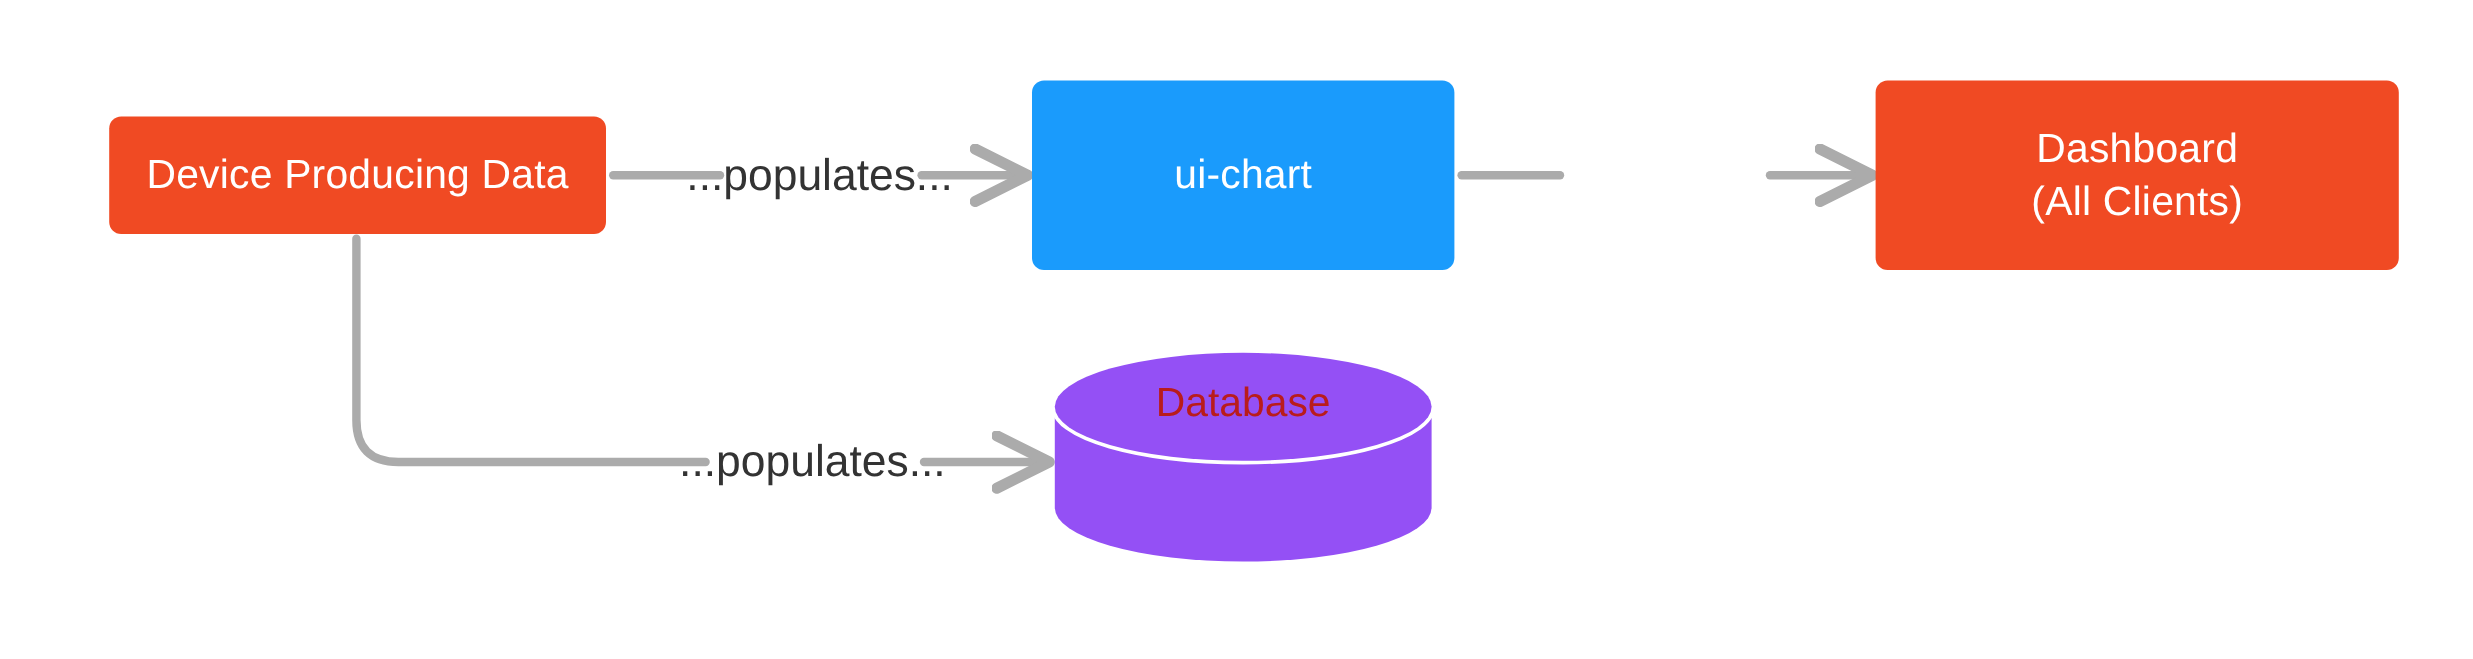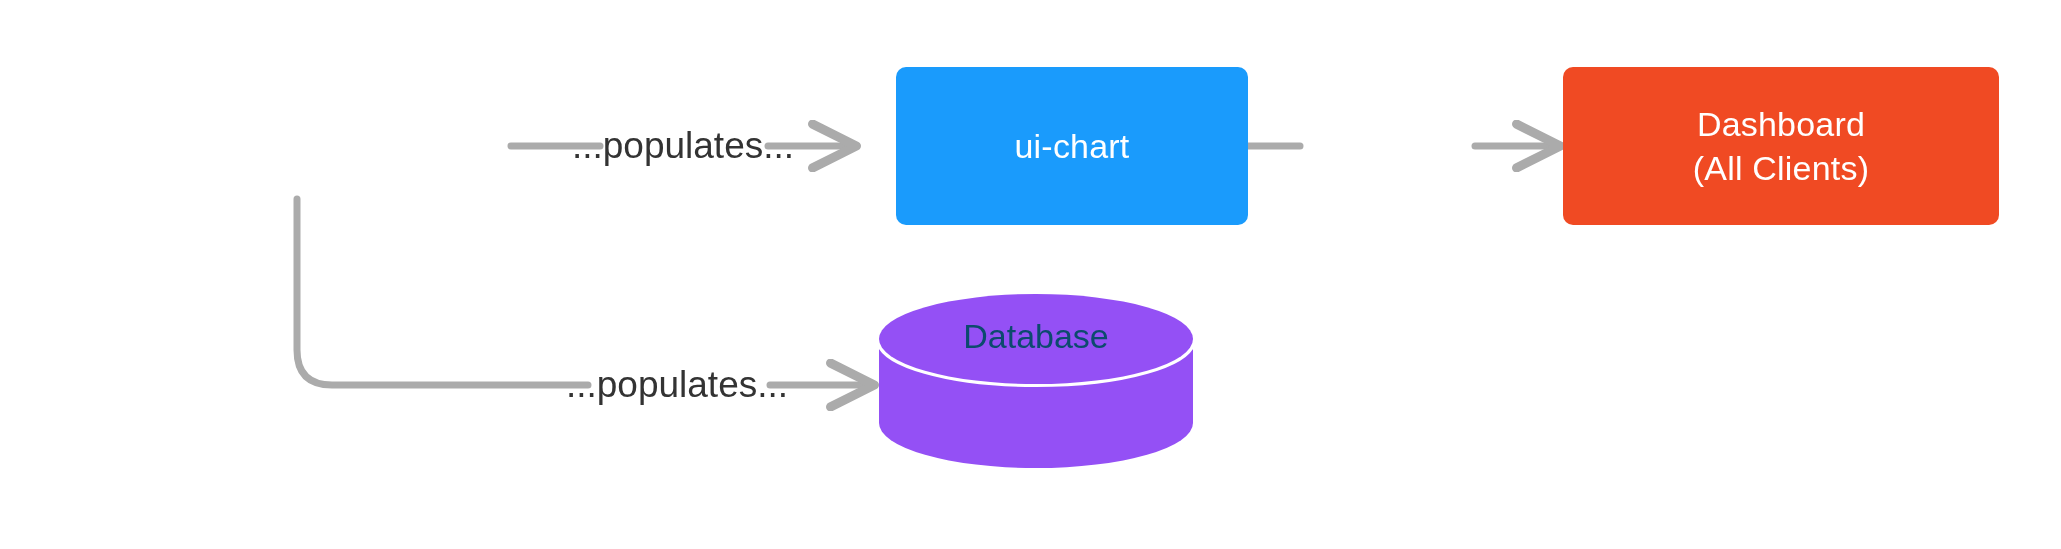--- a/index.html
+++ b/index.html
@@ -60,21 +60,21 @@
     width: 100%; height: 100%;
     display: block;
   }
   #node-database .db-label {
     position: absolute;
     left: 0; right: 0;
     top: 22px;
     text-align: center;
     font-size: 34px;
     line-height: 44px;
-    color: #0c4a6e;
+    color: #b91c1c;
     pointer-events: none;
   }
 
   
   #edges {
     position: absolute;
     left: 0; top: 0;
     width: 2061px; height: 549px;
     pointer-events: none;
   }
@@ -113,22 +113,25 @@
       <path d="M 1218 146 L 1300 146" fill="none" stroke="#ABABAB" stroke-width="7" stroke-linecap="round"></path>
       <path d="M 1475 146 L 1556 146" fill="none" stroke="#ABABAB" stroke-width="7" stroke-linecap="round" marker-end="url(#arrowhead)"></path>
     </g>
 
     <g>
       <path d="M 297 199 L 297 350 Q 297 385 332 385 L 588 385" fill="none" stroke="#ABABAB" stroke-width="7" stroke-linecap="round" stroke-linejoin="round"></path>
       <path d="M 770 385 L 870 385" fill="none" stroke="#ABABAB" stroke-width="7" stroke-linecap="round" marker-end="url(#arrowhead)"></path>
     </g>
   </svg>
 
+  <div id="node-device" class="node node-box" style="background:#F04A23;">
+    <span class="node-label">Device Producing Data</span>
+  </div>
 
-  <div id="node-uichart" class="node node-box" style="background:#1A9BFC;margin-left:36px;">
+  <div id="node-uichart" class="node node-box" style="background:#1A9BFC;">
     <span class="node-label">ui-chart</span>
   </div>
 
   <div id="node-dashboard" class="node node-box" style="background:#F04A23;">
     <span class="node-label">Dashboard
 (All Clients)</span>
   </div>
 
   <div id="node-database">
     <svg class="cyl-svg" viewBox="0 0 318 178" preserveAspectRatio="none" xmlns="http://www.w3.org/2000/svg">

